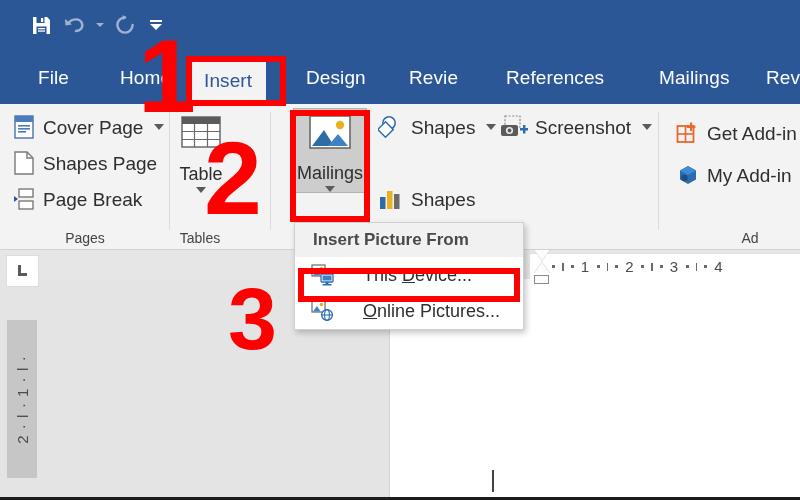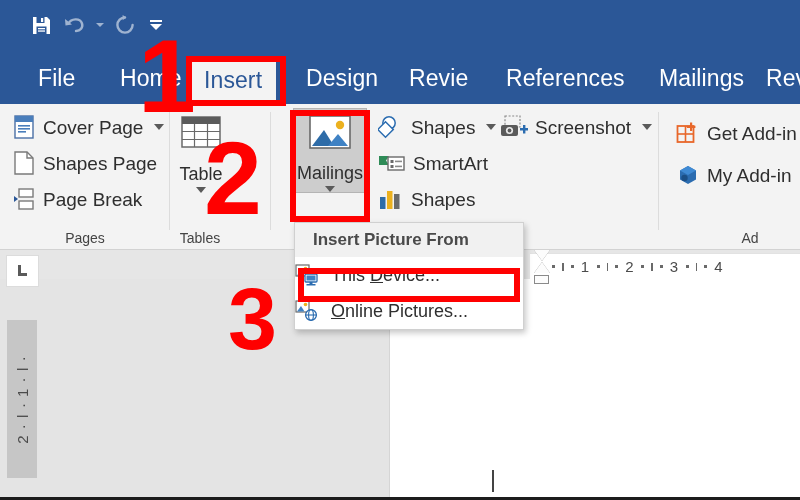--- a/index.html
+++ b/index.html
@@ -43,21 +43,21 @@
   }
 
   
   .tabstrip {
     position: absolute; left: 0; top: 52px; width: 800px; height: 52px;
     background: #2b5797;
   }
   .tab {
     position: absolute; top: 4px; height: 44px;
     display: flex; align-items: center; justify-content: center;
-    color: #ffffff; font-size: 23px; letter-spacing: .1px;
+    color: #ffffff; font-size: 19px; letter-spacing: .1px;
     white-space: nowrap;
     padding: 0 14px;
   }
   .tab.active {
     background: #f3f3f3; color: #2b5797;
     top: 5px; height: 47px;
   }
 
   
   .ribbon {
@@ -110,22 +110,22 @@
     z-index: 40;
     text-align: center;
   }
   .menu-header {
     height: 34px; background: #f1f1f1;
     display: flex; align-items: center;
     padding-left: 18px;
     font-size: 17px; font-weight: bold; color: #4a4a4a;
   }
   .menu-item {
-    height: 36px; display: flex; align-items: center; gap: 12px;
-    padding-left: 0;
+    height: 36px; display: flex; align-items: center; gap: 28px;
+    padding-left: 16px;
     font-size: 18px; color: #303030;
   }
   .menu-item .mi-ico { width: 24px; height: 22px; flex: 0 0 24px; }
   .menu-item u { text-decoration: underline; }
 
   
   .ruler-h {
     position: absolute; left: 530px; top: 253px; width: 270px; height: 26px;
     background: #ffffff; border-top: 1px solid #e2e2e2;
     display: flex; align-items: center;
@@ -316,31 +316,20 @@
 
       <div class="rb-item" style="left:94px; top:6px">
         <svg width="26" height="24" viewBox="0 0 26 24">
           <circle cx="11" cy="8" r="6.2" fill="#ffffff" stroke="#2b6cb0" stroke-width="1.5"></circle>
           <rect x="2" y="9" width="11" height="11" fill="#ffffff" stroke="#2b6cb0" stroke-width="1.5" transform="rotate(-45 7.5 14.5)"></rect>
         </svg>
         <span class="lbl">Shapes</span>
         <span class="dd-caret"></span>
       </div>
 
-      <div class="rb-item" style="left:94px; top:42px">
-        <svg width="28" height="24" viewBox="0 0 28 24">
-          <path d="M1 5 H11 L8 9.5 L11 14 H1 Z" fill="#2e8b57"></path>
-          <rect x="10" y="6" width="16" height="13" fill="#ffffff" stroke="#6a6a6a" stroke-width="1.4"></rect>
-          <rect x="12.5" y="9" width="3" height="3" fill="#6a6a6a"></rect>
-          <rect x="17" y="9.6" width="7" height="1.6" fill="#8a8a8a"></rect>
-          <rect x="12.5" y="14" width="3" height="3" fill="#6a6a6a"></rect>
-          <rect x="17" y="14.6" width="7" height="1.6" fill="#8a8a8a"></rect>
-        </svg>
-        <span class="lbl">SmartArt</span>
-      </div>
 
       <div class="rb-item" style="left:94px; top:78px">
         <svg width="26" height="24" viewBox="0 0 26 24">
           <rect x="2" y="10" width="5.5" height="12" fill="#2e6ca8"></rect>
           <rect x="9" y="4" width="5.5" height="18" fill="#ecb11f"></rect>
           <rect x="16" y="7" width="5.5" height="15" fill="#6b6b6b"></rect>
         </svg>
         <span class="lbl">Shapes</span>
       </div>
 

